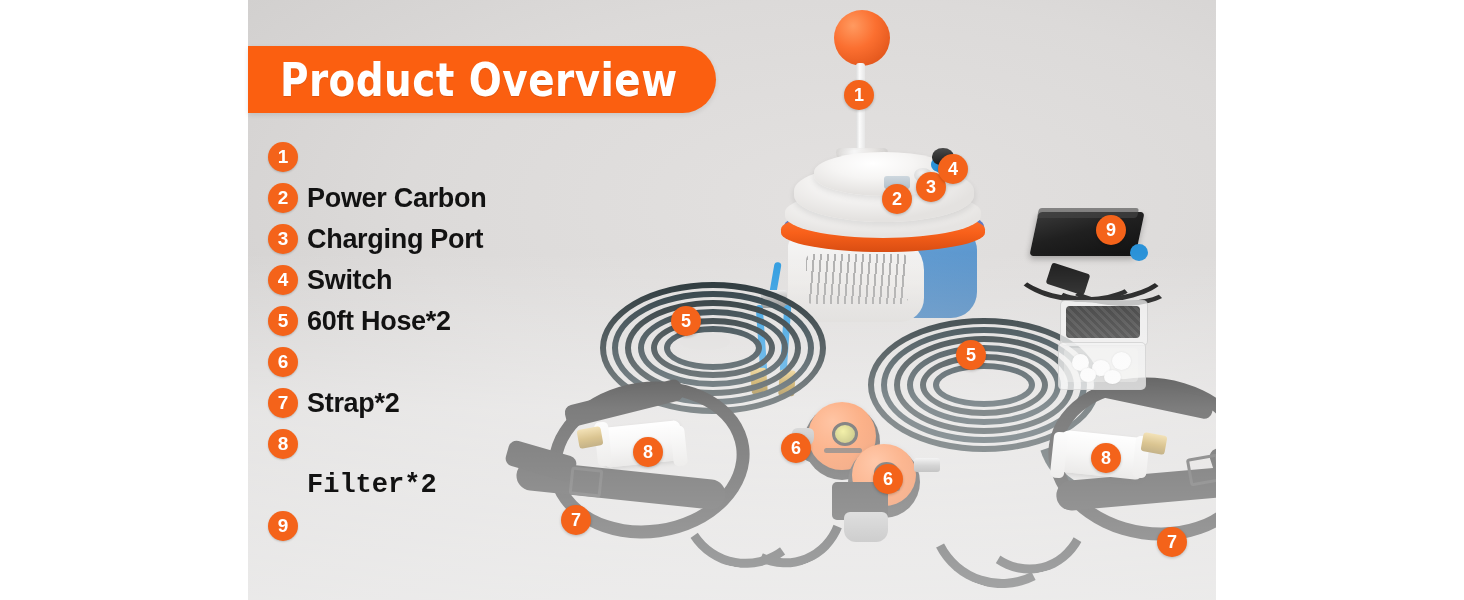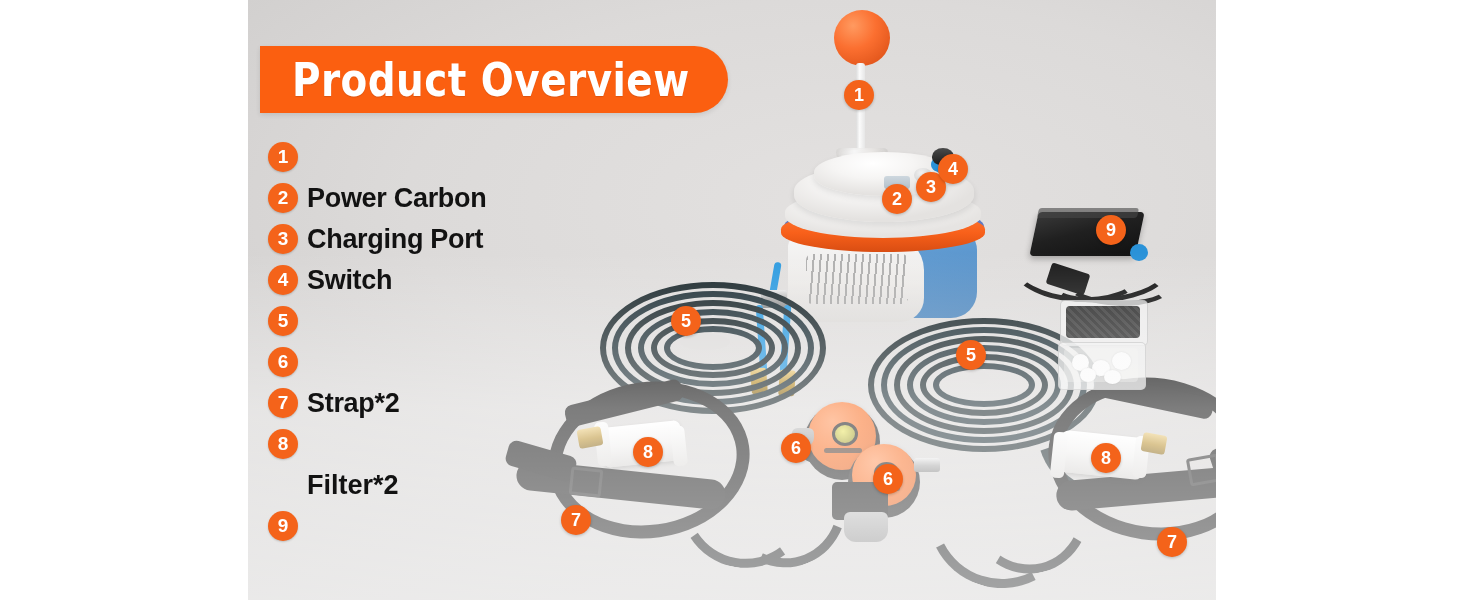--- a/index.html
+++ b/index.html
@@ -42,21 +42,21 @@
   .lbadge{
     flex:0 0 auto;width:30px;height:30px;border-radius:50%;
     background:#F4631A;color:#fff;font-size:19px;font-weight:bold;
     display:flex;align-items:center;justify-content:center;
     margin-top:4px;box-shadow:0 1px 2px rgba(0,0,0,.18);
   }
   .ltext{
     margin-left:9px;font-size:27px;font-weight:bold;color:#121212;
     line-height:38px;white-space:nowrap;letter-spacing:-.3px;
   }
-  .lcont{margin-left:39px;font-size:27px;font-weight:bold;color:#121212;line-height:38px;}
+  .lcont{margin-left:39px;font-size:27px;font-weight:bold;color:#121212;line-height:38px;font-family:Liberation Mono, monospace;}
 
   
   .pbadge{
     position:absolute;border-radius:50%;background:#F4631A;color:#fff;
     display:flex;align-items:center;justify-content:center;
     font-weight:bold;box-shadow:0 1px 3px rgba(0,0,0,.22);z-index:30;
   }
 
   
 
@@ -303,21 +303,21 @@
 
     <div class="pbadge" style="left:909px;top:527px;width:30px;height:30px;font-size:18px;">7</div>
 
     <div class="pbadge" style="left:385px;top:437px;width:30px;height:30px;font-size:18px;">8</div>
 
     <div class="pbadge" style="left:843px;top:443px;width:30px;height:30px;font-size:18px;">8</div>
 
     <div class="pbadge" style="left:848px;top:215px;width:30px;height:30px;font-size:18px;">9</div>
   </div>
 
-  <div id="banner" style="left:260px;">
+  <div id="banner" style="left:248px;">
     <div class="t">Product Overview</div>
   </div>
 
   <div id="legend" style="left:268px;">
 
     <div class="lrow">
       <div class="lbadge">1</div>
     </div>
 
     <div class="lrow">
@@ -330,20 +330,21 @@
       <div class="ltext">Charging Port</div>
     </div>
 
     <div class="lrow">
       <div class="lbadge">4</div>
       <div class="ltext">Switch</div>
     </div>
 
     <div class="lrow">
       <div class="lbadge">5</div>
+      <div class="ltext">60ft Hose*2</div>
     </div>
 
     <div class="lrow">
       <div class="lbadge">6</div>
     </div>
 
     <div class="lrow">
       <div class="lbadge">7</div>
       <div class="ltext">Strap*2</div>
     </div>

